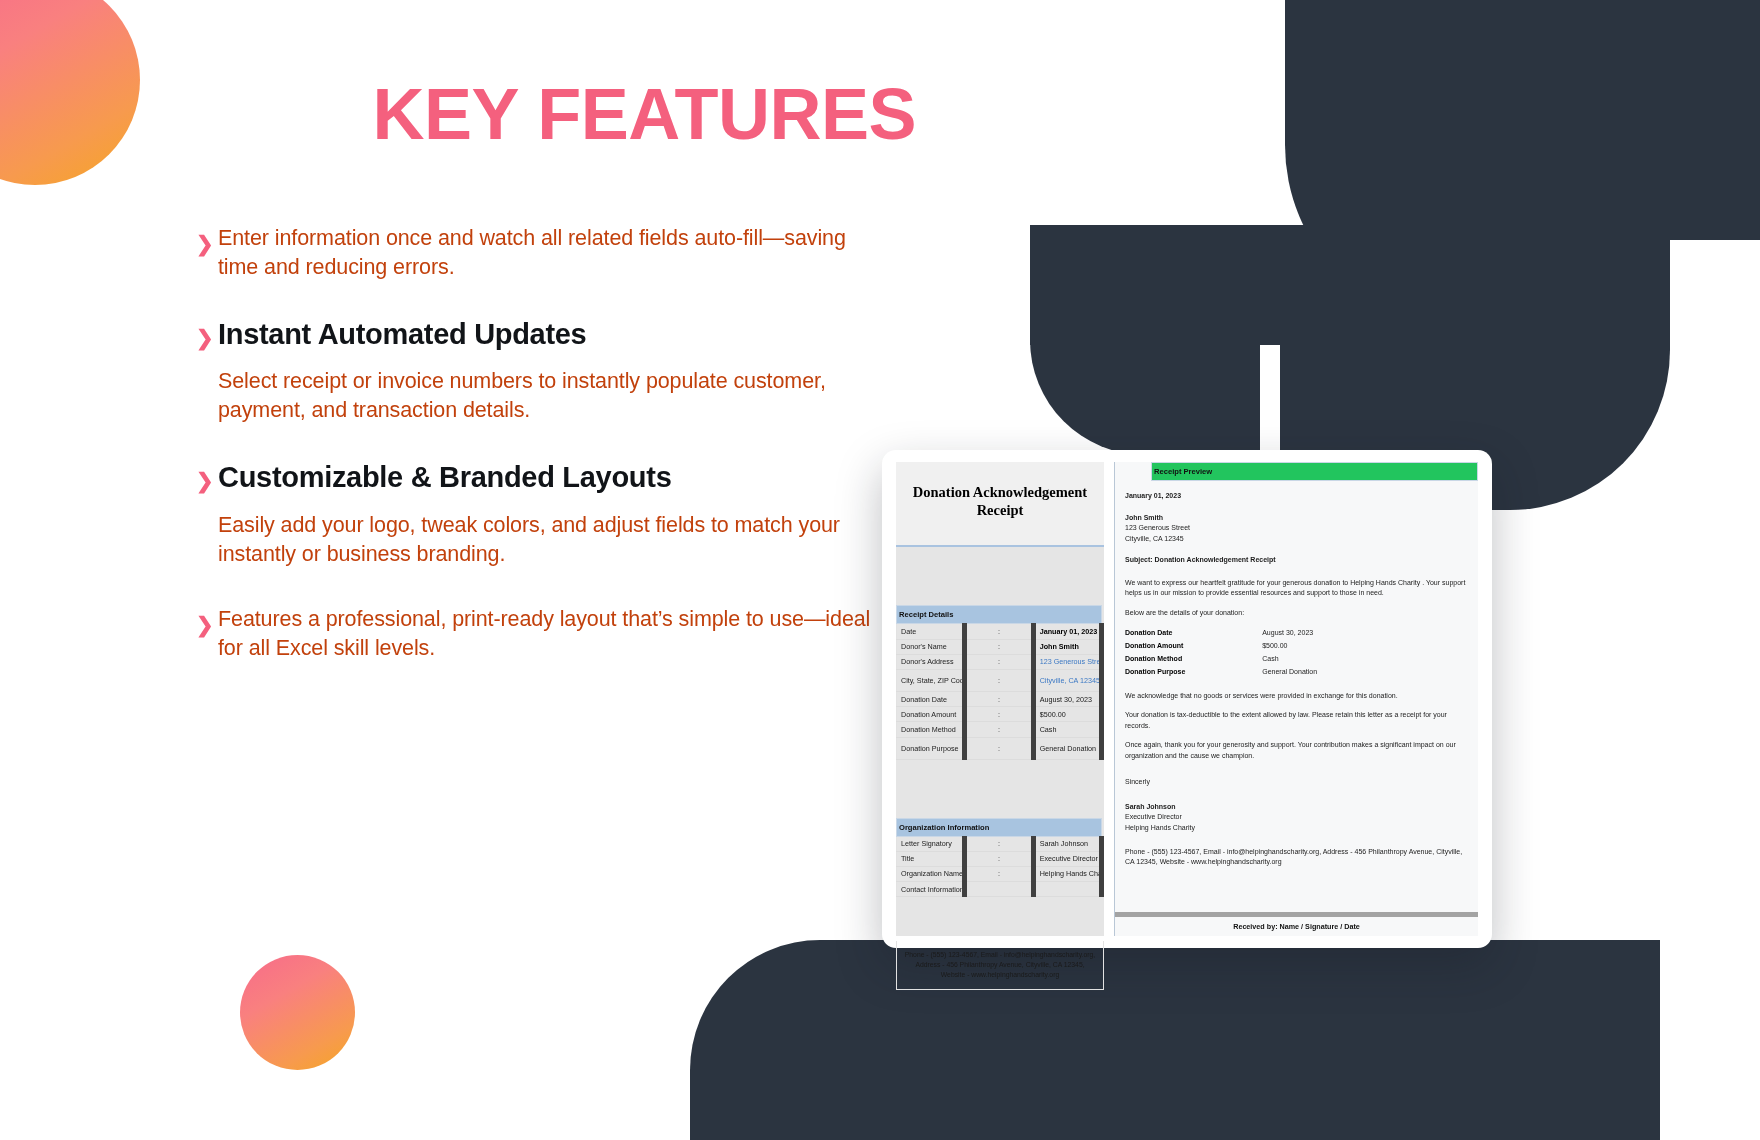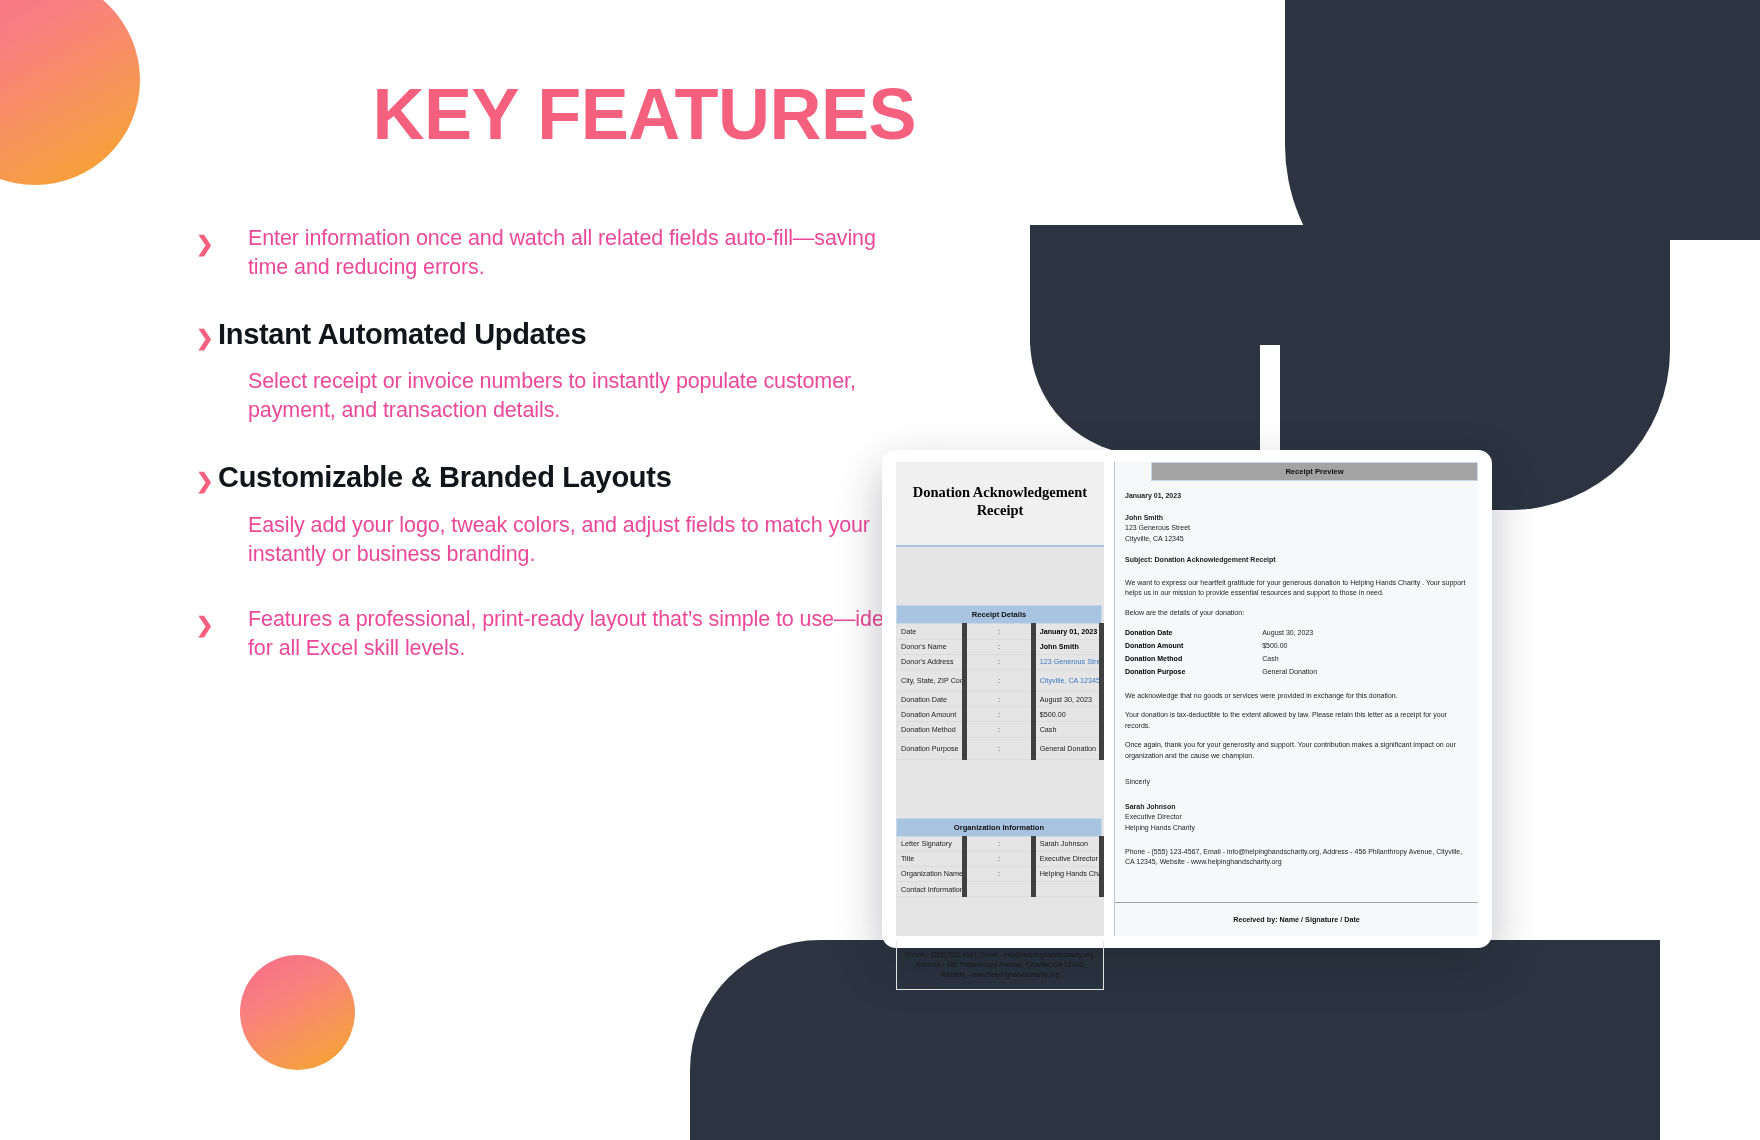--- a/index.html
+++ b/index.html
@@ -135,25 +135,24 @@
     font-weight: 700;
     color: #111418;
     letter-spacing: -0.3px;
     line-height: 1.15;
     margin-bottom: 16px;
   }
 
   .feature-desc {
     font-size: 21.5px;
     font-weight: 400;
-    color: #ec4899;
+    color: #c2410c;
     line-height: 1.35;
     letter-spacing: -0.1px;
     max-width: 655px;
-    margin-left: 30px;
   }
 
   
   .mockup {
     position: absolute;
     left: 882px;
     top: 450px;
     width: 610px;
     height: 498px;
     background: #ffffff;
@@ -194,21 +193,21 @@
     width: 100%;
     border-collapse: collapse;
     margin-top: 14px;
     table-layout: fixed;
   }
   .tbl th {
     background: #a8c4e0;
     font-size: 7.6px;
     font-weight: 700;
     color: #111;
-    text-align: center;
+    text-align: left;
     padding: 4px 2px;
     border: 1px solid #c9d7e6;
   }
   .tbl td {
     font-size: 7.2px;
     color: #1a1a1a;
     padding: 2.6px 4px;
     border-bottom: 1px solid #dcdcdc;
     border-left: 1px solid #e2e2e2;
     border-right: 5px solid #404040;
@@ -237,22 +236,22 @@
   .pane-right {
     flex: 1 1 auto;
     border-left: 1px solid #b9c7d6;
     background: #f7f8f9;
     display: flex;
     flex-direction: column;
     padding: 0;
   }
 
   .preview-head {
-    background: #a3a3a3;
-    text-align: center;
+    background: #22c55e;
+    text-align: left;
     font-size: 7.6px;
     font-weight: 700;
     color: #111;
     padding: 4px 2px;
     border: 1px solid #c9d7e6;
     margin-left: 36px;
   }
 
   .preview-body {
     flex: 1 1 auto;
@@ -287,22 +286,22 @@
   .pv-footer-contact {
     margin-top: 14px;
     line-height: 1.45;
   }
 
   .preview-foot {
     text-align: center;
     font-size: 7.2px;
     font-weight: 700;
     color: #111;
-    padding: 12px 2px;
-    border-top: 1px solid #a3a3a3;
+    padding: 5px 2px;
+    border-top: 5px solid #a3a3a3;
     background: #f7f8f9;
   }
 </style>
 </head>
 <body>
 
 <div id="stage">
 
   <div class="dark-shape ribbon-top"></div>
   <div class="dark-shape ribbon-top-tail"></div>

